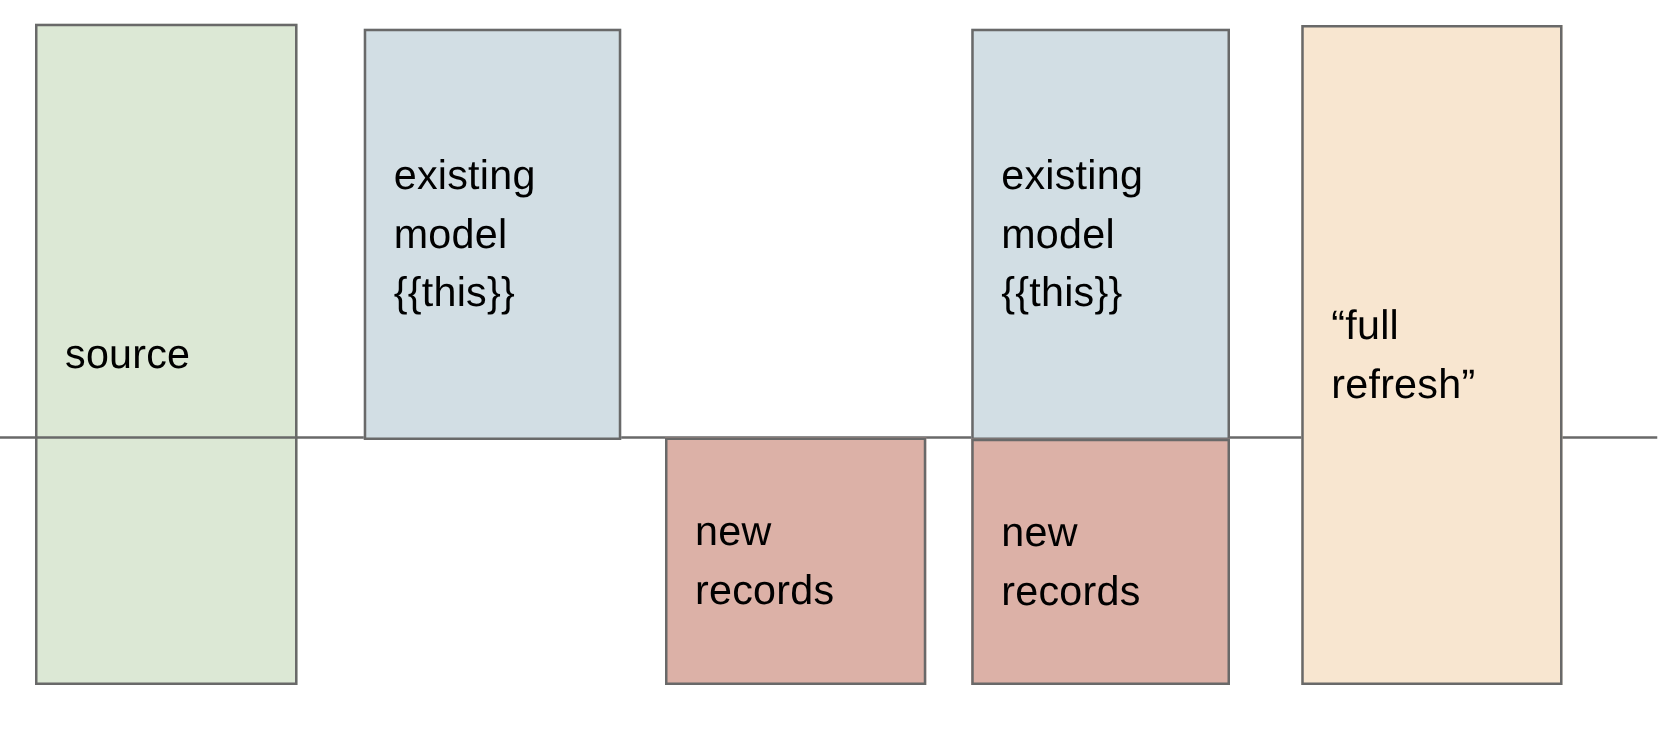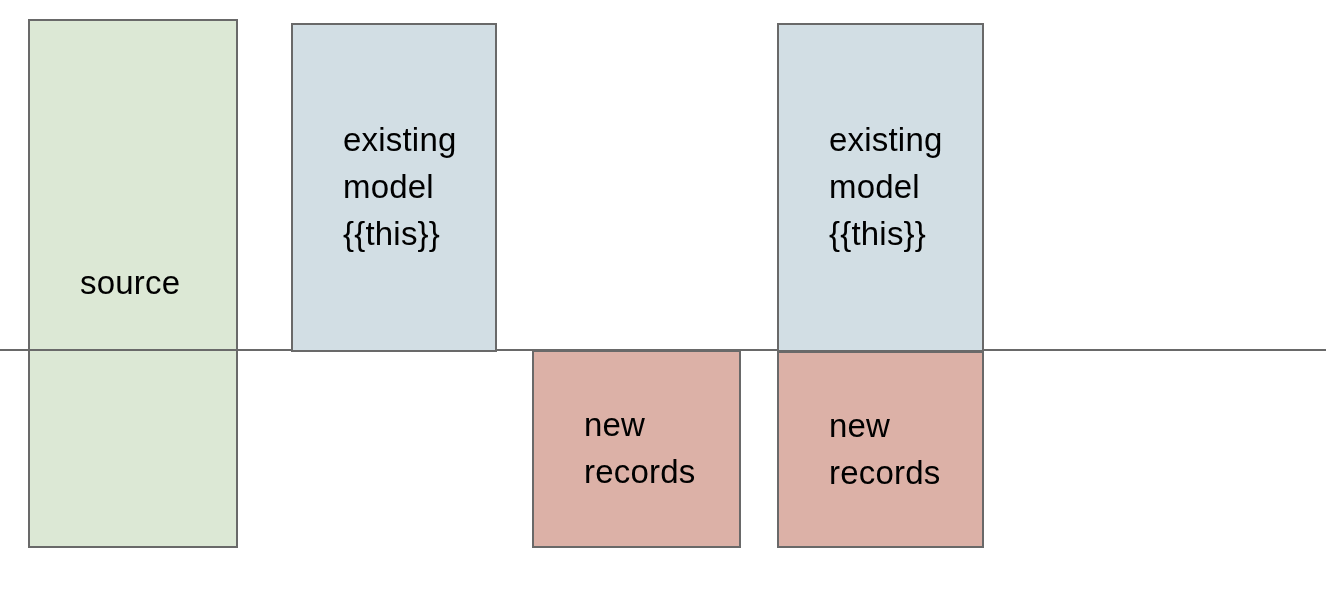--- a/index.html
+++ b/index.html
@@ -34,21 +34,20 @@
     align-items: center;
     z-index: 3;
   }
   .box .label {
     font-size: 33px;
     line-height: 1.42;
     color: #000000;
     padding-left: 22px;
     padding-right: 14px;
     letter-spacing: 0.2px;
-    margin-left: 28px;
   }
   .box-source {
     left: 28px; top: 19px;
     width: 210px; height: 529px;
     background: #dce8d5;
     z-index: 1; 
   }
   .box-existing-1 {
     left: 291px; top: 23px;
     width: 206px; height: 329px;
@@ -95,14 +94,17 @@
   </div>
 
   <div class="box box-existing-2">
     <div class="label">existing model {{this}}</div>
   </div>
 
   <div class="box box-new-2">
     <div class="label">new records</div>
   </div>
 
+  <div class="box box-full-refresh">
+    <div class="label">“full refresh”</div>
+  </div>
 
 </div>
 
 </body></html>

